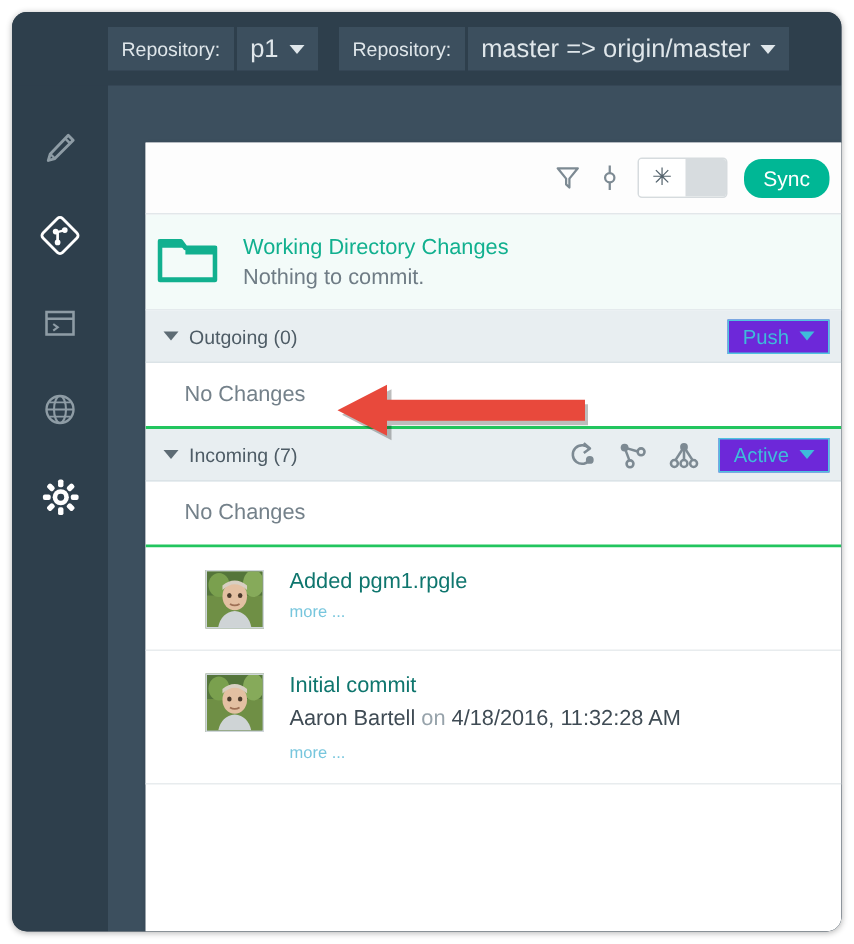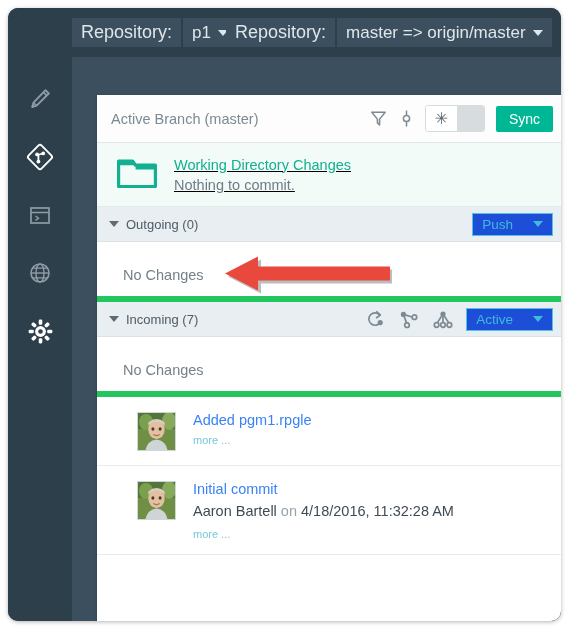--- a/index.html
+++ b/index.html
@@ -38,21 +38,21 @@
   .tb-group {
     position: absolute;
     top: 10px;
     height: 29px;
     display: flex;
     align-items: stretch;
   }
   .tb-label {
     background: #3c4f5e;
     color: #dfe6ea;
-    font-size: 18px;
+    font-size: 13px;
     display: flex;
     align-items: center;
     padding: 0 9px;
   }
   .tb-value {
     background: #3c4f5e;
     color: #dfe6ea;
     font-size: 17px;
     display: flex;
     align-items: center;
@@ -147,35 +147,34 @@
   #star-seg-off {
     width: 27px;
     background: #d7dcdf;
   }
   #sync-button {
     background: #00b795;
     color: #ffffff;
     font-size: 14px;
     padding: 5px 13px;
     border: none;
-    border-radius: 2px;
+    border-radius: 12px;
     cursor: pointer;
     font-family: "Liberation Sans", sans-serif;
   }
 
   
   #working-dir-row {
     height: 63px;
     background: #f3fbf9;
     border-bottom: 1px solid #e4eaed;
     display: flex;
     align-items: center;
-    padding-left: 20px;
-    cursor: pointer;
-    text-decoration: underline;
+    padding-left: 8px;
+    cursor: pointer;
   }
   #folder-icon { flex: 0 0 auto; margin-right: 17px; }
   #wd-title {
     color: #11b08f;
     font-size: 14.5px;
     margin-bottom: 4px;
   }
   #wd-sub {
     color: #6f7c85;
     font-size: 14.5px;
@@ -205,70 +204,69 @@
   }
   .section-actions {
     position: absolute;
     right: 8px;
     display: flex;
     align-items: center;
     gap: 12px;
   }
   .outline-button {
     border: 1px solid #4fc3df;
-    background: #1d4ed8;
+    background: #6d28d9;
     color: #3ebcda;
     font-size: 13.5px;
     padding: 3px 9px;
     display: flex;
     align-items: center;
-    gap: 20px;
+    gap: 7px;
     cursor: pointer;
     font-family: "Liberation Sans", sans-serif;
   }
   .caret-cyan {
     width: 0; height: 0;
     border-left: 5px solid transparent;
     border-right: 5px solid transparent;
     border-top: 6px solid #3ebcda;
   }
   .sec-icon { cursor: pointer; display: flex; }
 
   
   .empty-row {
     height: 42px;
     background: #ffffff;
-    border-bottom: 6px solid #22c55e;
+    border-bottom: 2px solid #22c55e;
     display: flex;
     align-items: center;
     padding-left: 26px;
     font-size: 14.5px;
     color: #74818a;
-    margin-top: 12px;
   }
 
   
   .commit-row {
     background: #ffffff;
     border-bottom: 1px solid #e8ecee;
     display: flex;
     padding: 15px 0 14px 40px;
     cursor: pointer;
   }
   .avatar {
     width: 37px; height: 37px;
     flex: 0 0 auto;
     margin-right: 17px;
     border: 1px solid #cfd6da;
     overflow: hidden;
     background: #5d7a3c;
   }
   .commit-msg {
     font-size: 14.5px;
-    color: #3b82f6;
+    color: #0f766e;
     margin-bottom: 6px;
   }
   .commit-meta {
     font-size: 14.5px;
     color: #3f4b54;
     margin-bottom: 9px;
   }
   .commit-meta .on-word { color: #97a3ab; }
   .more-link {
     font-size: 11px;
@@ -376,21 +374,20 @@
       </span>
     </div>
 
   </div>
 
   <div id="panel-backdrop">
 
     <div id="content-card">
 
       <div id="card-header">
-        <div id="active-branch-title">Active Branch (master)</div>
 
         <div id="header-tools">
 
           <span class="hdr-icon">
             <svg width="19" height="19" viewBox="0 0 19 19">
               <path d="M2.8 3.2 H16.2 L10.6 10.1 V16.0 L8.4 13.9 V10.1 Z" fill="none" stroke="#7d8a93" stroke-width="1.5" stroke-linejoin="round"></path>
             </svg>
           </span>
 
           <span class="hdr-icon">

